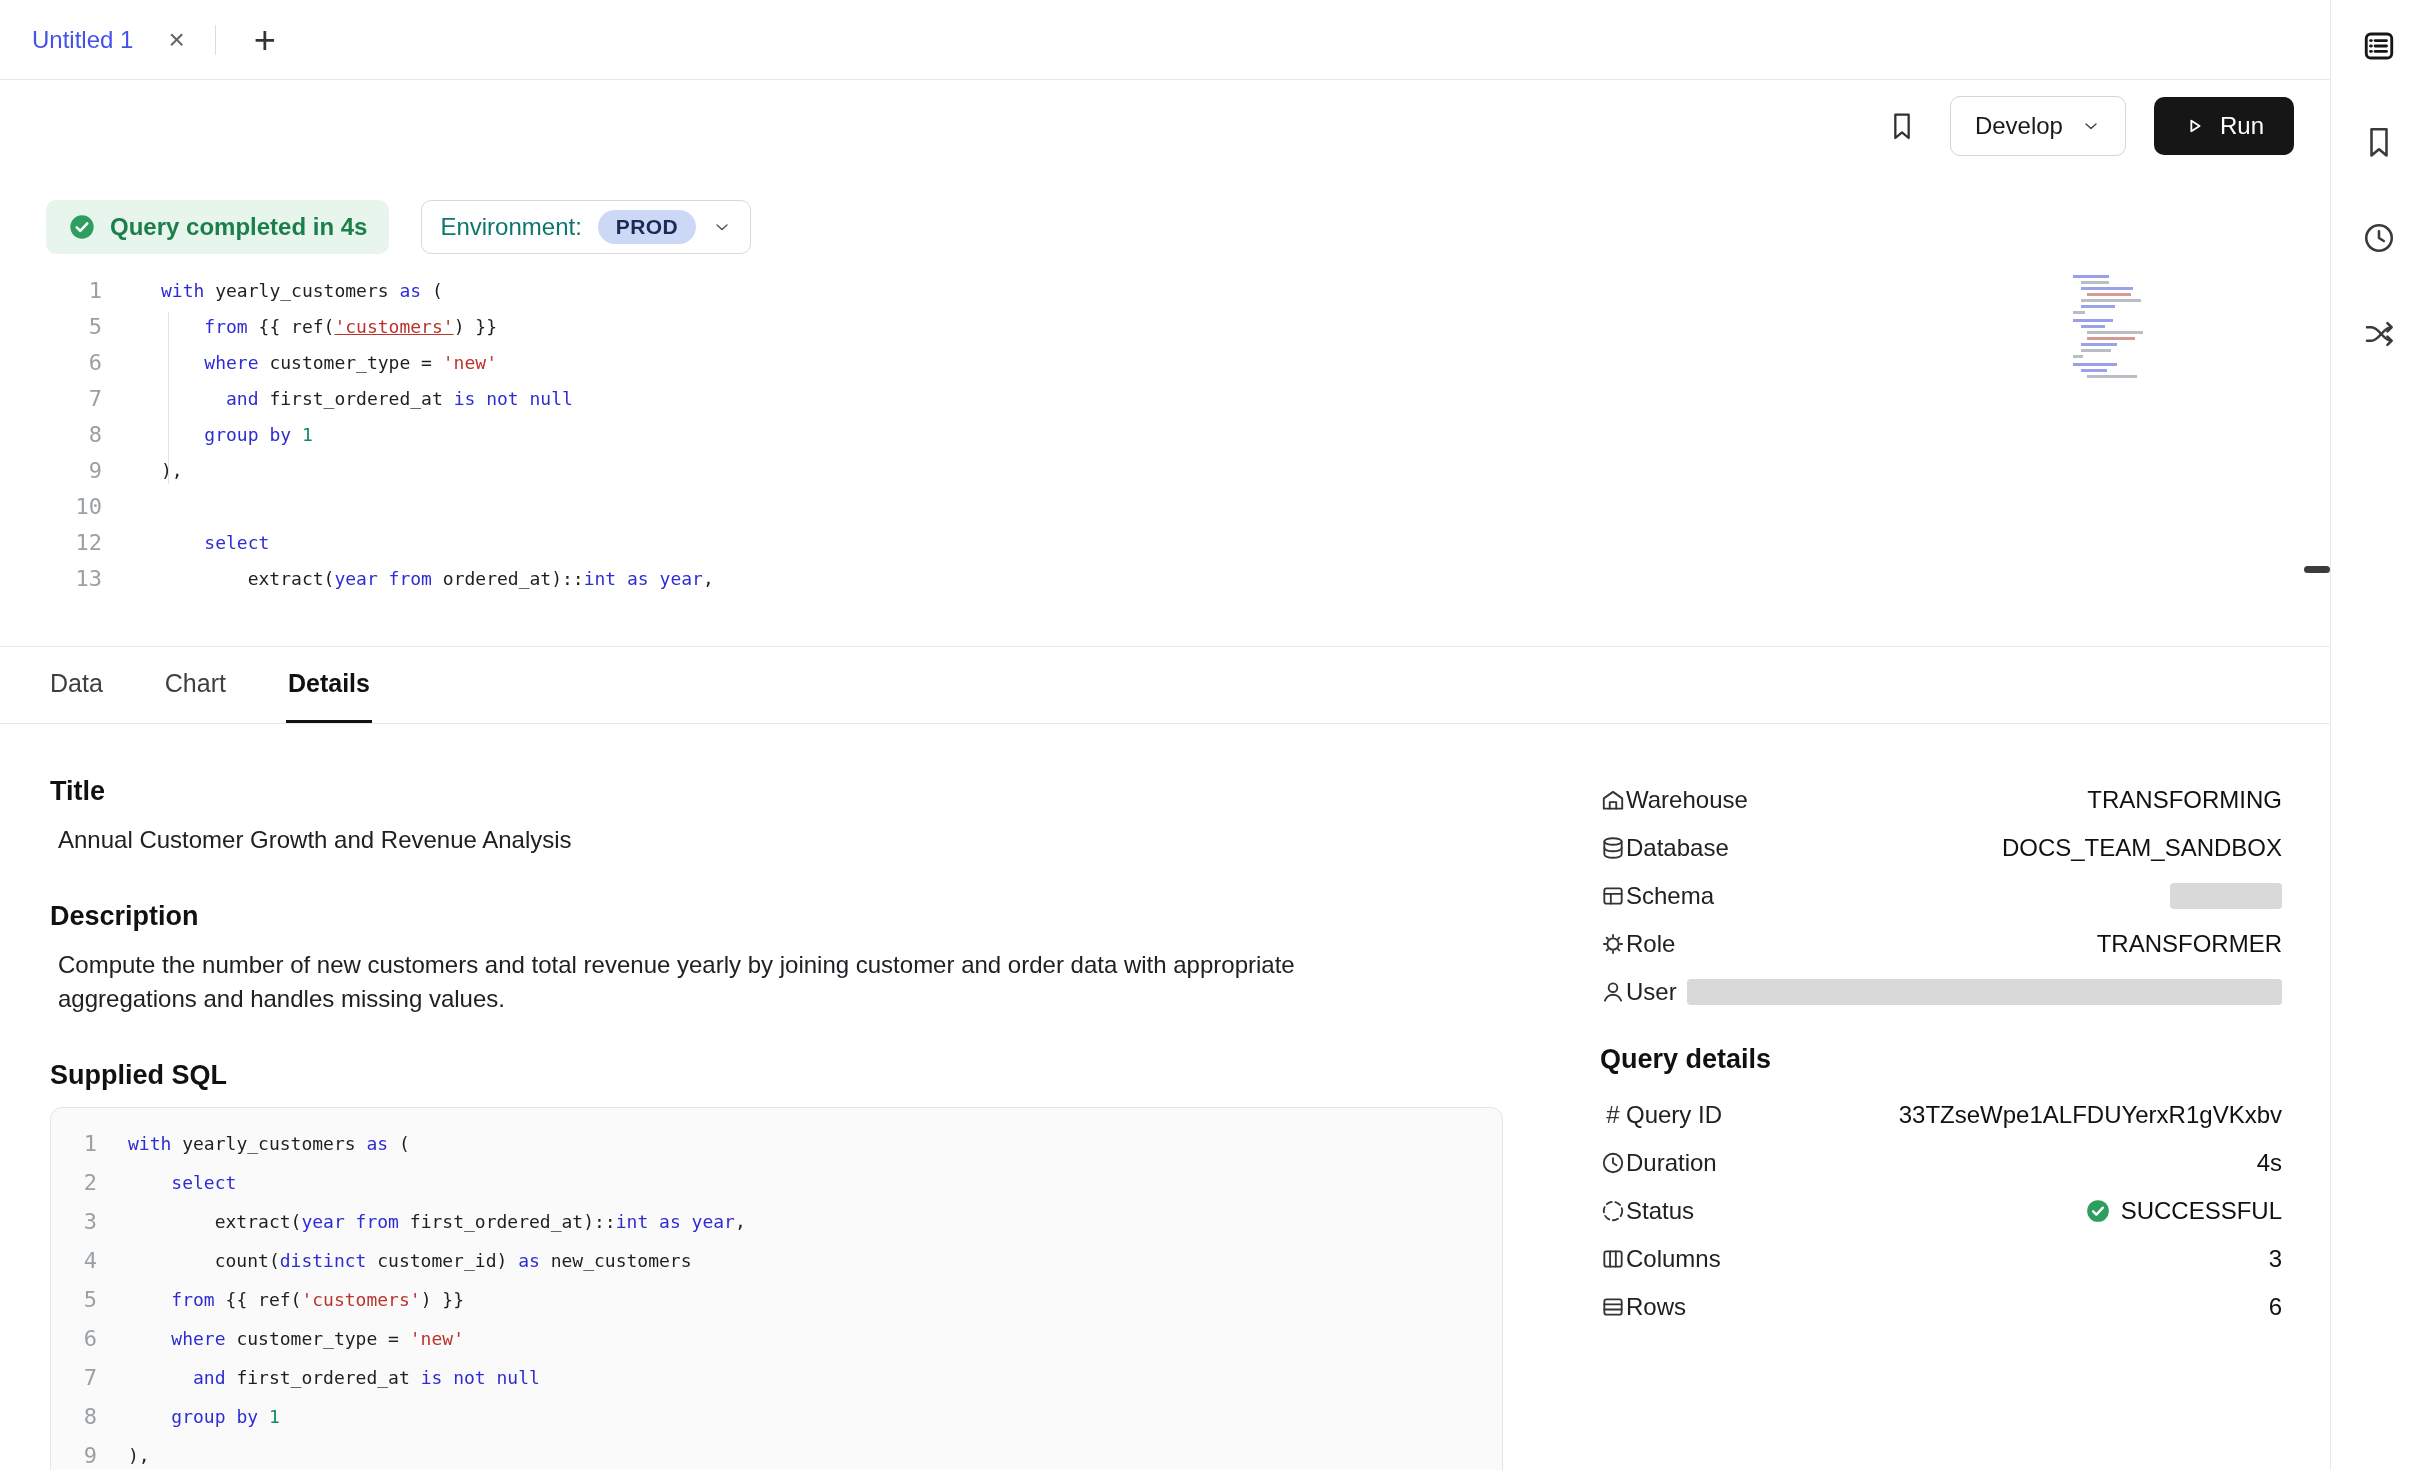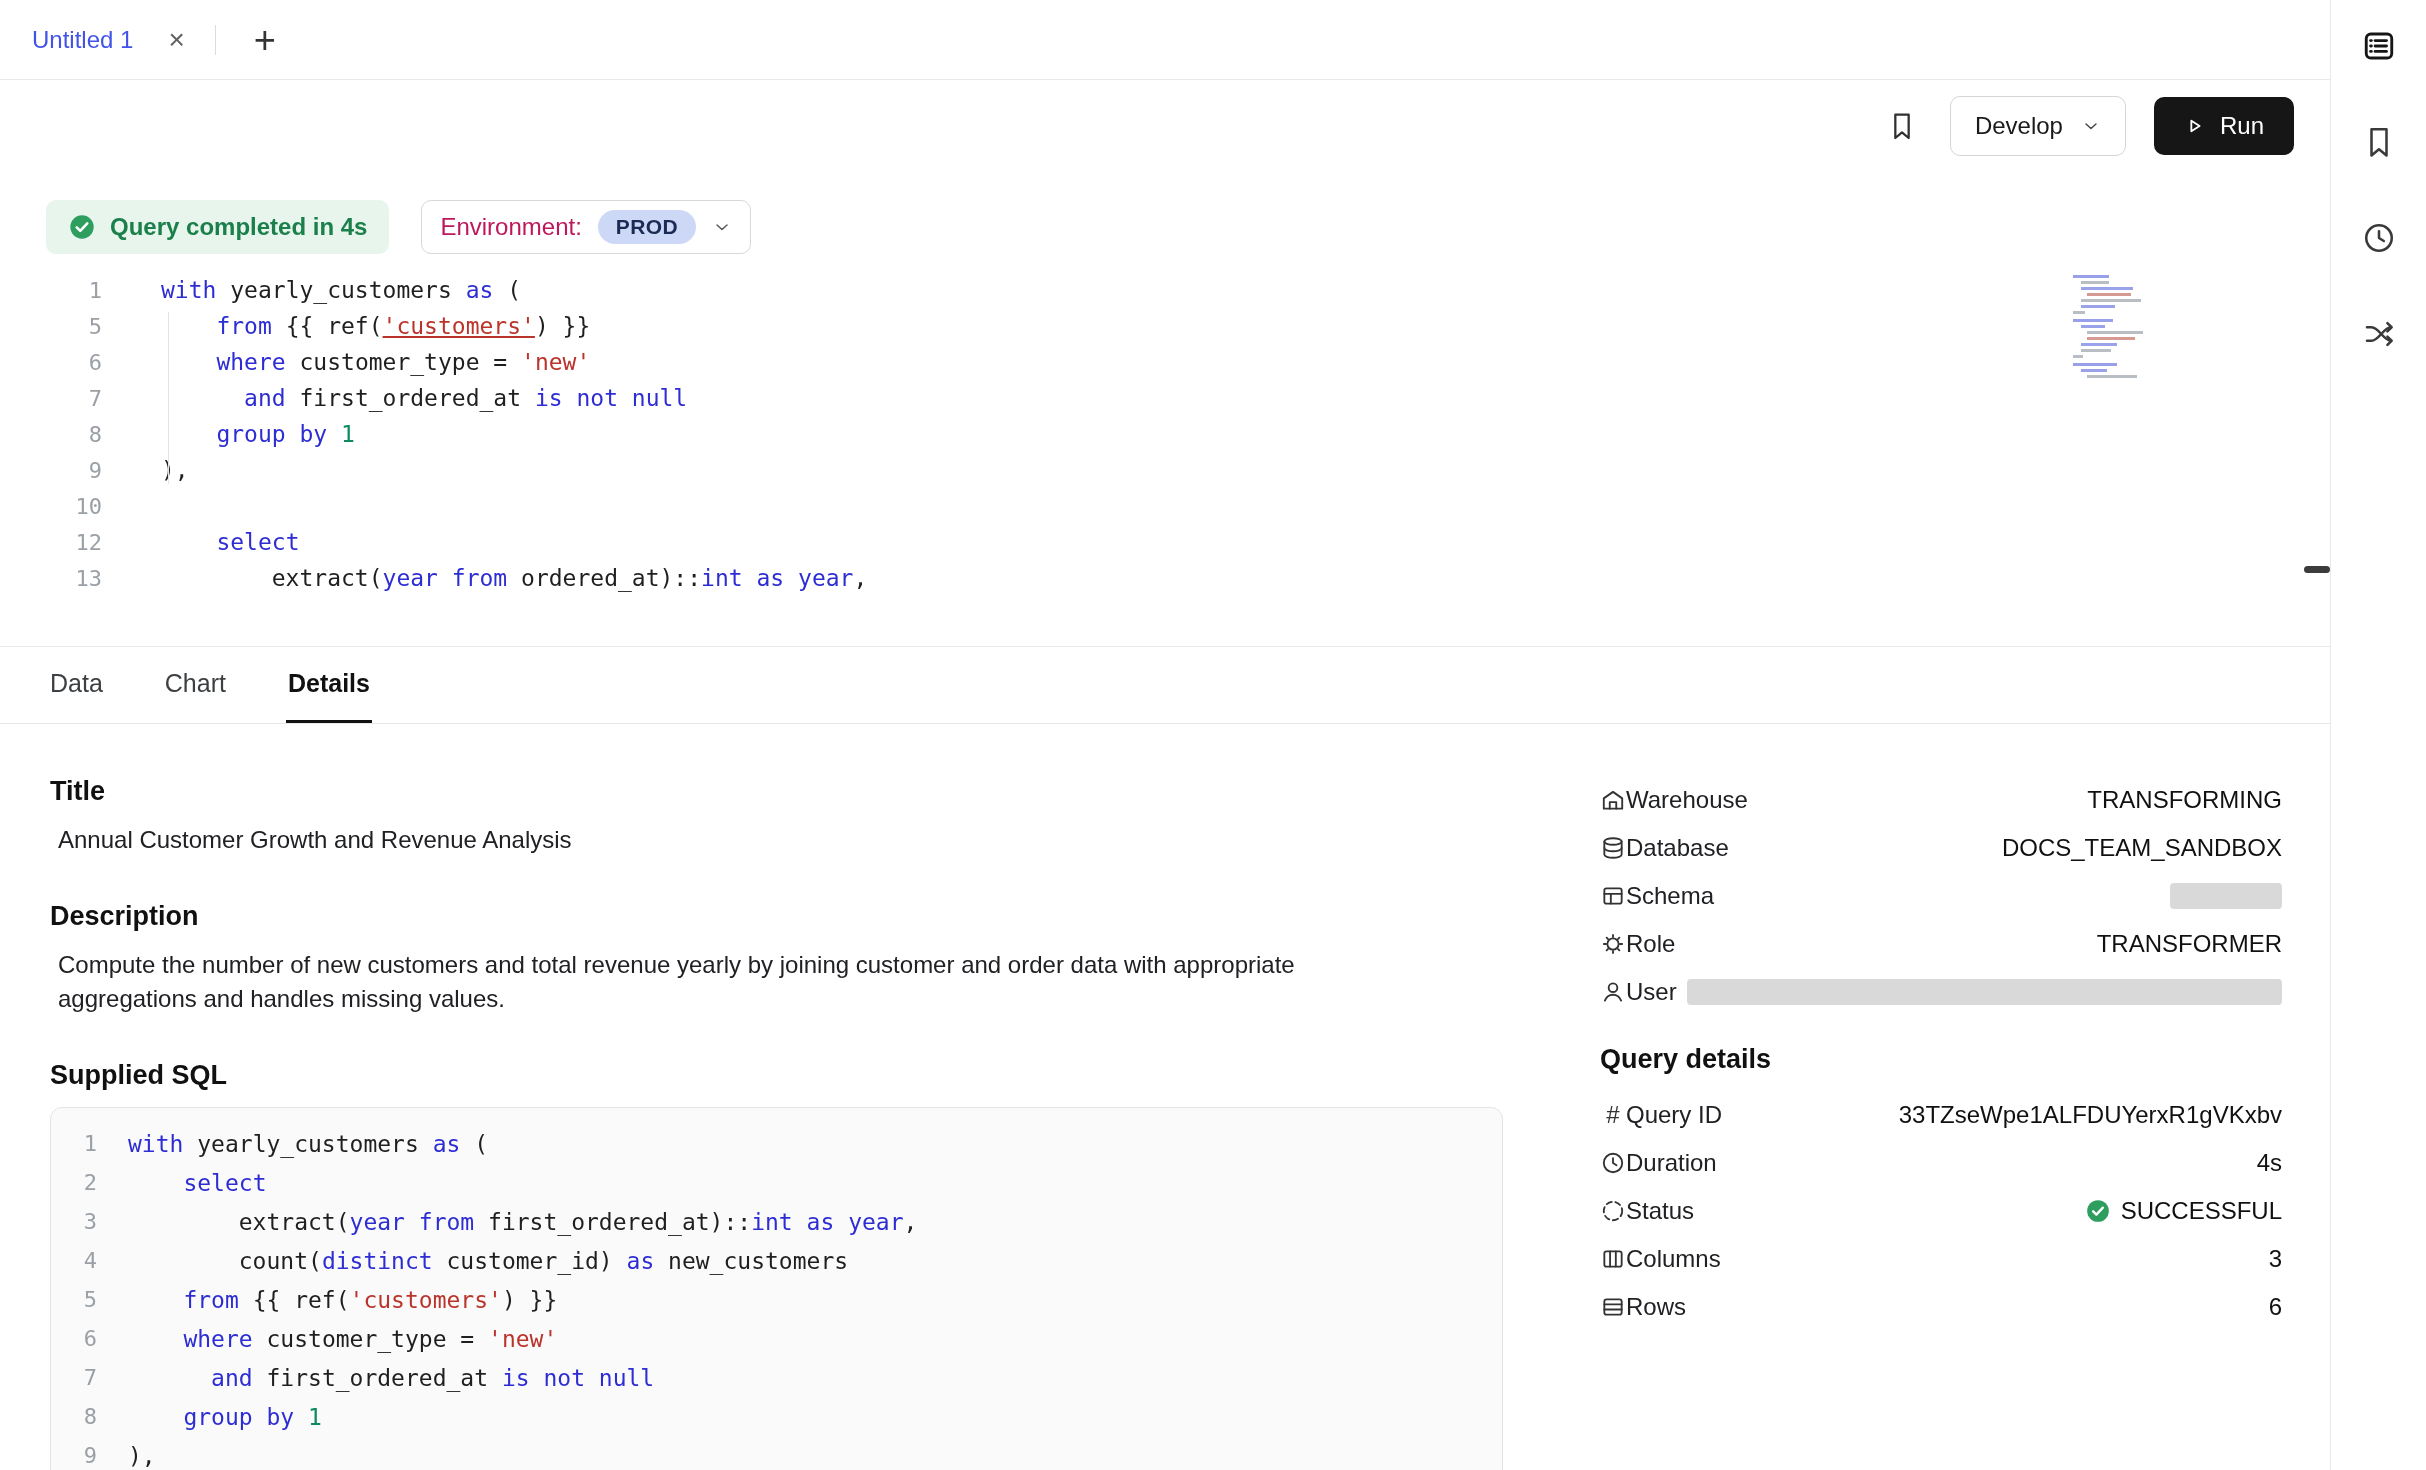--- a/index.html
+++ b/index.html
@@ -20,28 +20,28 @@
   .toolbar { height:92px; display:flex; align-items:center; justify-content:flex-end; gap:28px; padding-right:36px; }
   .icon-btn { background:none; border:none; padding:4px; cursor:pointer; display:flex; }
   .develop-btn { display:flex; align-items:center; gap:18px; background:#fff; border:1px solid #d5d5d5; border-radius:10px; padding:15px 24px; font-size:24px; color:#1a1a1a; cursor:pointer; font-family:inherit; }
   .run-btn { display:flex; align-items:center; gap:14px; background:#161616; border:none; border-radius:10px; padding:15px 30px; font-size:24px; color:#fff; cursor:pointer; font-family:inherit; }
 
   
   .statusrow { display:flex; align-items:center; gap:32px; padding-left:46px; margin-top:28px; height:54px; }
   .status-pill { display:flex; align-items:center; gap:14px; background:#e7f5ec; border-radius:10px; padding:0 22px; height:54px; }
   .status-pill .txt { font-size:24px; font-weight:700; color:#1a7f4b; }
   .env-box { display:flex; align-items:center; gap:16px; border:1px solid #d8d8d8; border-radius:10px; padding:0 18px; height:54px; cursor:pointer; }
-  .env-label { font-size:24px; color:#be185d; }
+  .env-label { font-size:24px; color:#0f766e; }
   .env-badge { background:#cdd8f6; color:#1c2b55; border-radius:18px; padding:5px 18px; font-size:21px; font-weight:600; letter-spacing:0.4px; }
 
   
   .editor { position:relative; margin-top:18px; height:374px; overflow:hidden; }
   .code-line { display:flex; align-items:center; height:36px; }
   .line-num { flex:none; width:102px; text-align:right; color:#9aa0a6; font-size:22px; font-family:"DejaVu Sans Mono", monospace; }
-  .line-code { margin-left:59px; font-size:23px; white-space:pre; font-family:"DejaVu Sans Mono", monospace; color:#1f1f1f; }
+  .line-code { margin-left:59px; font-size:18px; white-space:pre; font-family:"DejaVu Sans Mono", monospace; color:#1f1f1f; }
   .tok-kw { color:#2d2dd3; }
   .tok-str { color:#bb342c; }
   .tok-link { color:#bb342c; text-decoration:underline; }
   .tok-num { color:#0d8a63; }
   .tok-pl { color:#1f1f1f; }
   .indent-guide { position:absolute; left:168px; top:40px; width:1px; height:172px; background:#e4e4e4; }
   .minimap { position:absolute; top:3px; right:145px; }
   .scroll-thumb { position:absolute; top:294px; right:0; width:26px; height:7px; background:#3c3c3c; border-radius:3.5px; }
 
   

